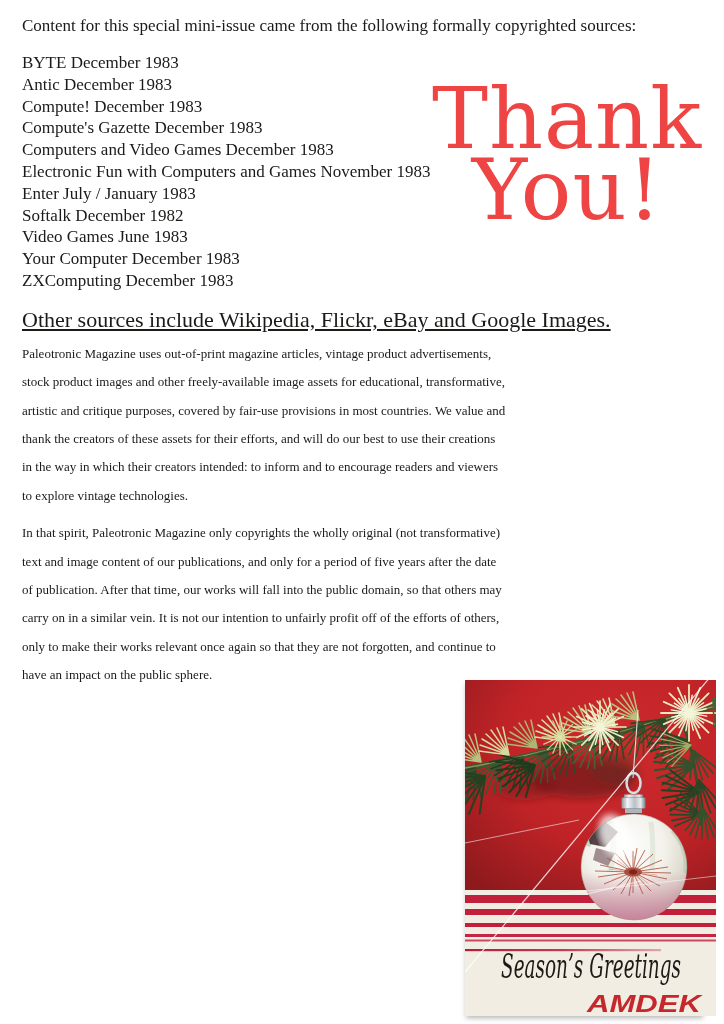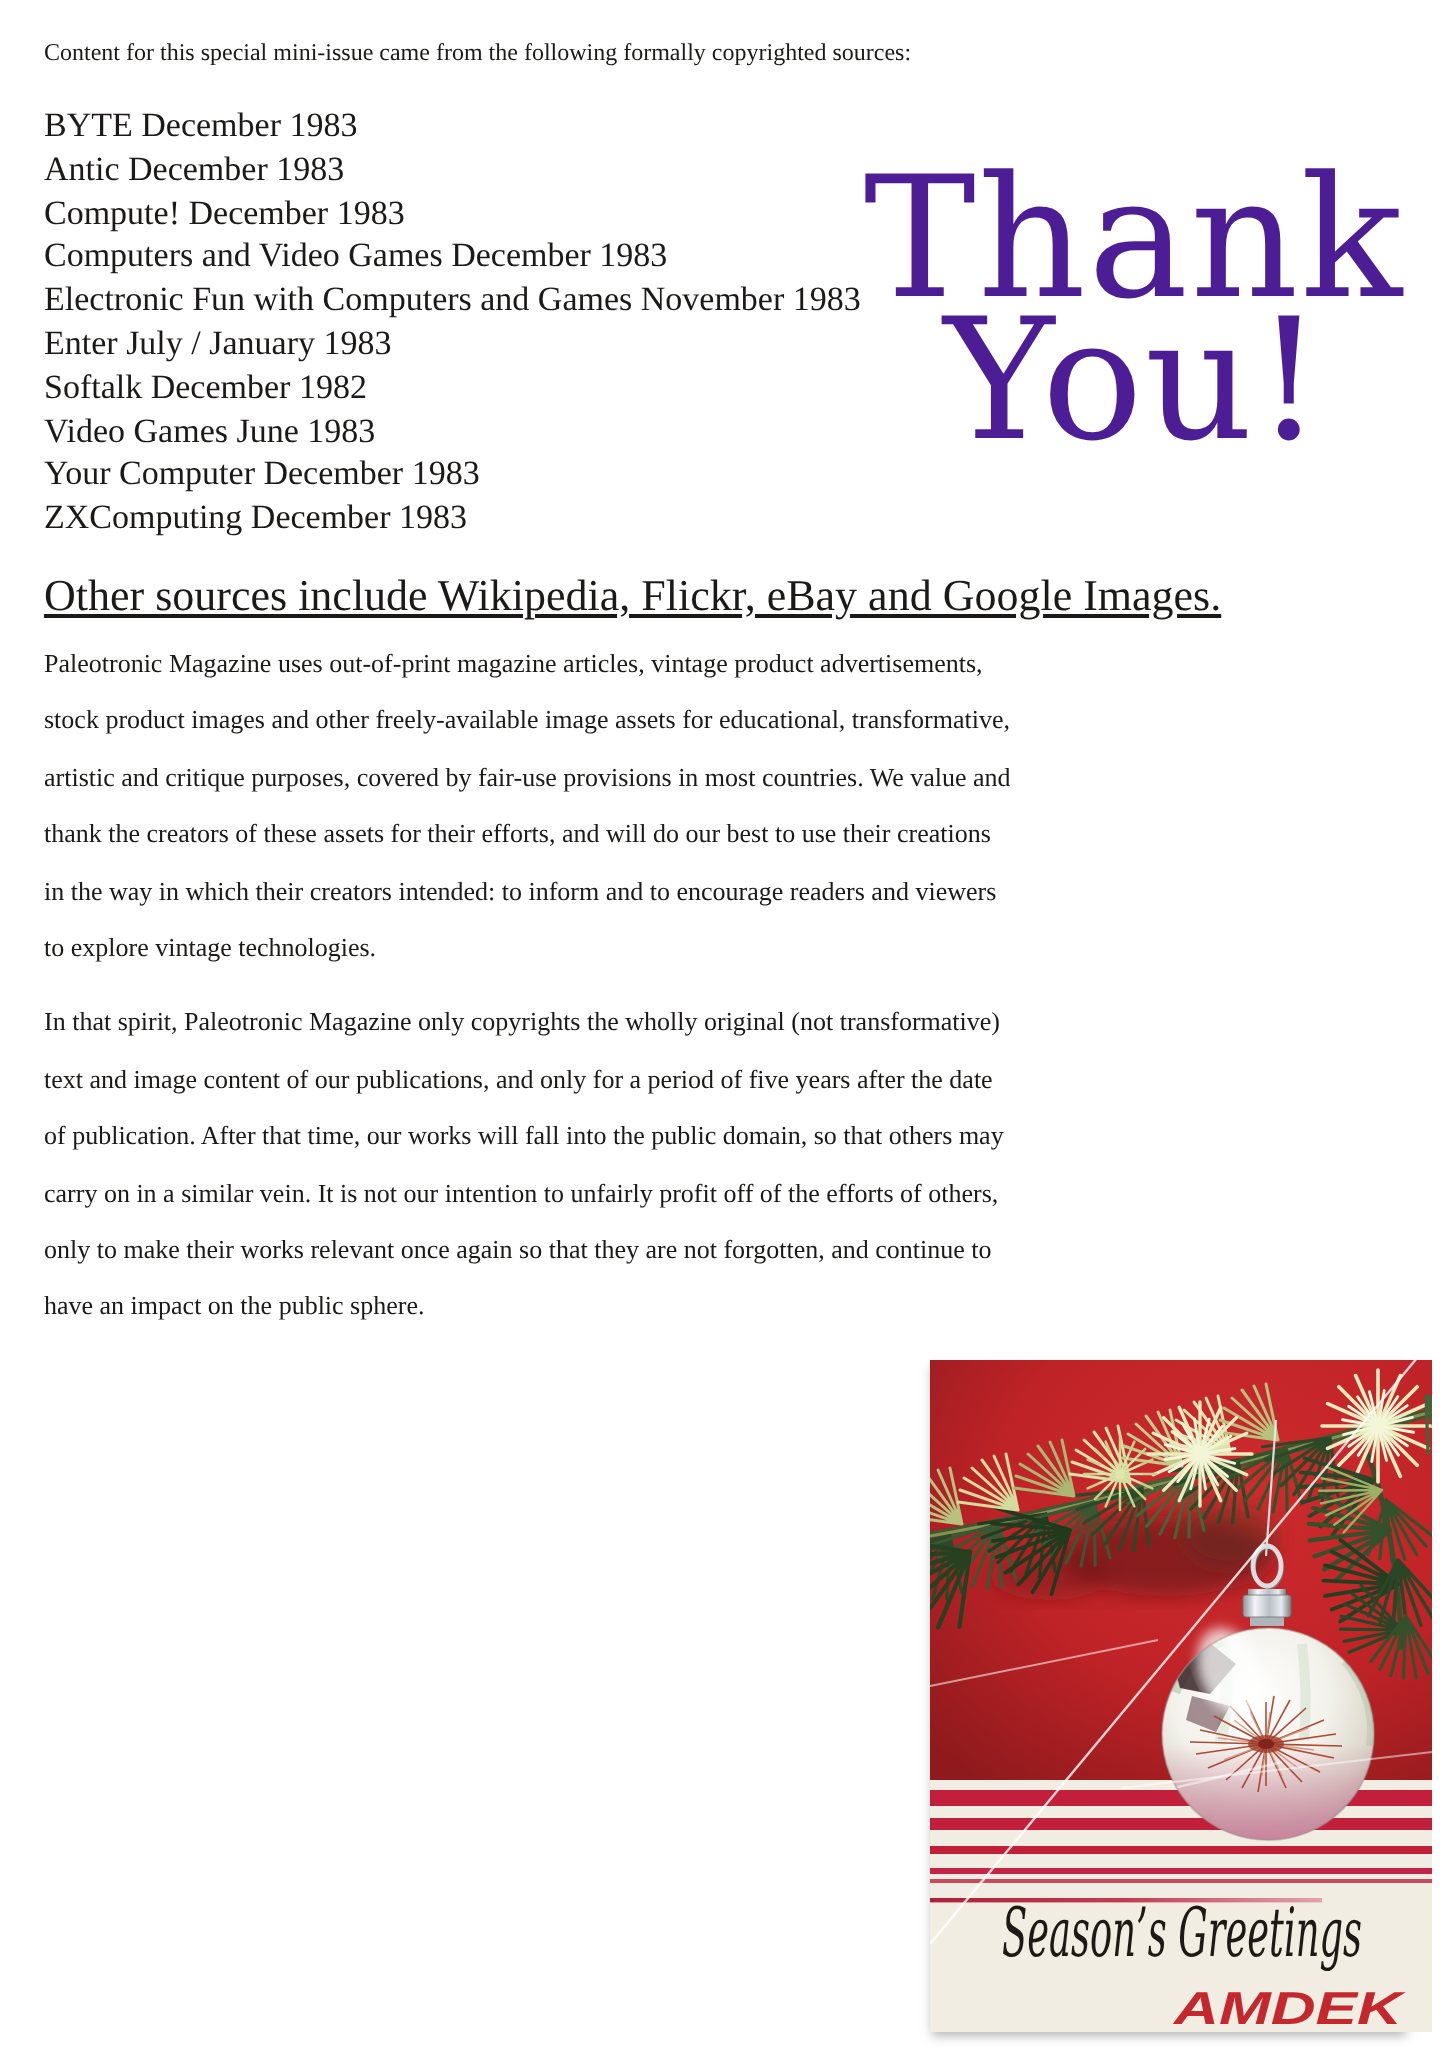--- a/index.html
+++ b/index.html
@@ -2,49 +2,50 @@
 <html><head>
 <meta charset="utf-8">
 <style>
   html,body{margin:0;padding:0;}
   body{
     width:724px;height:1024px;position:relative;overflow:hidden;
     background:#ffffff;color:#1b1a18;
     font-family:"Liberation Serif", serif;
   }
   .doc{position:absolute;left:22px;top:0;width:700px;}
-  .intro{margin:14px 0 0 0;font-size:12px;line-height:24px;}
+  .intro{margin:14px 0 0 0;font-size:17px;line-height:24px;}
   .sources{margin:14px 0 0 0;font-size:17px;line-height:21.8px;}
   .sources .src{display:block;}
   .other{margin:16px 0 0 0;font-size:22px;line-height:24px;text-decoration:underline;}
   .para{margin:0;font-size:13px;line-height:28.4px;white-space:pre-line;}
   .para.p2{margin-top:8px;}
   .para.p3{margin-top:9px;}
   .thankyou{
     position:absolute;left:412px;top:84px;width:310px;
     text-align:center;font-family:"DejaVu Serif", serif;
-    font-size:84px;line-height:71px;letter-spacing:1px;color:#4c1d95;
+    font-size:84px;line-height:71px;letter-spacing:1px;color:#ef4444;
     font-weight:500;
   }
   .ad{
     position:absolute;left:465px;top:680px;width:239px;height:336px;
     box-shadow:0 3px 5px -1px rgba(110,110,110,.5);
   }
   .ad svg{display:block;}
 </style>
 </head>
 <body>
 
 <div class="doc">
   <p class="intro">Content for this special mini-issue came from the following formally copyrighted sources:</p>
 
   <div class="sources">
     <span class="src">BYTE December 1983</span>
     <span class="src">Antic December 1983</span>
     <span class="src">Compute! December 1983</span>
+    <span class="src">Compute's Gazette December 1983</span>
     <span class="src">Computers and Video Games December 1983</span>
     <span class="src">Electronic Fun with Computers and Games November 1983</span>
     <span class="src">Enter July / January 1983</span>
     <span class="src">Softalk December 1982</span>
     <span class="src">Video Games June 1983</span>
     <span class="src">Your Computer December 1983</span>
     <span class="src">ZXComputing December 1983</span>
   </div>
 
   <p class="other">Other sources include Wikipedia, Flickr, eBay and Google Images.</p>

